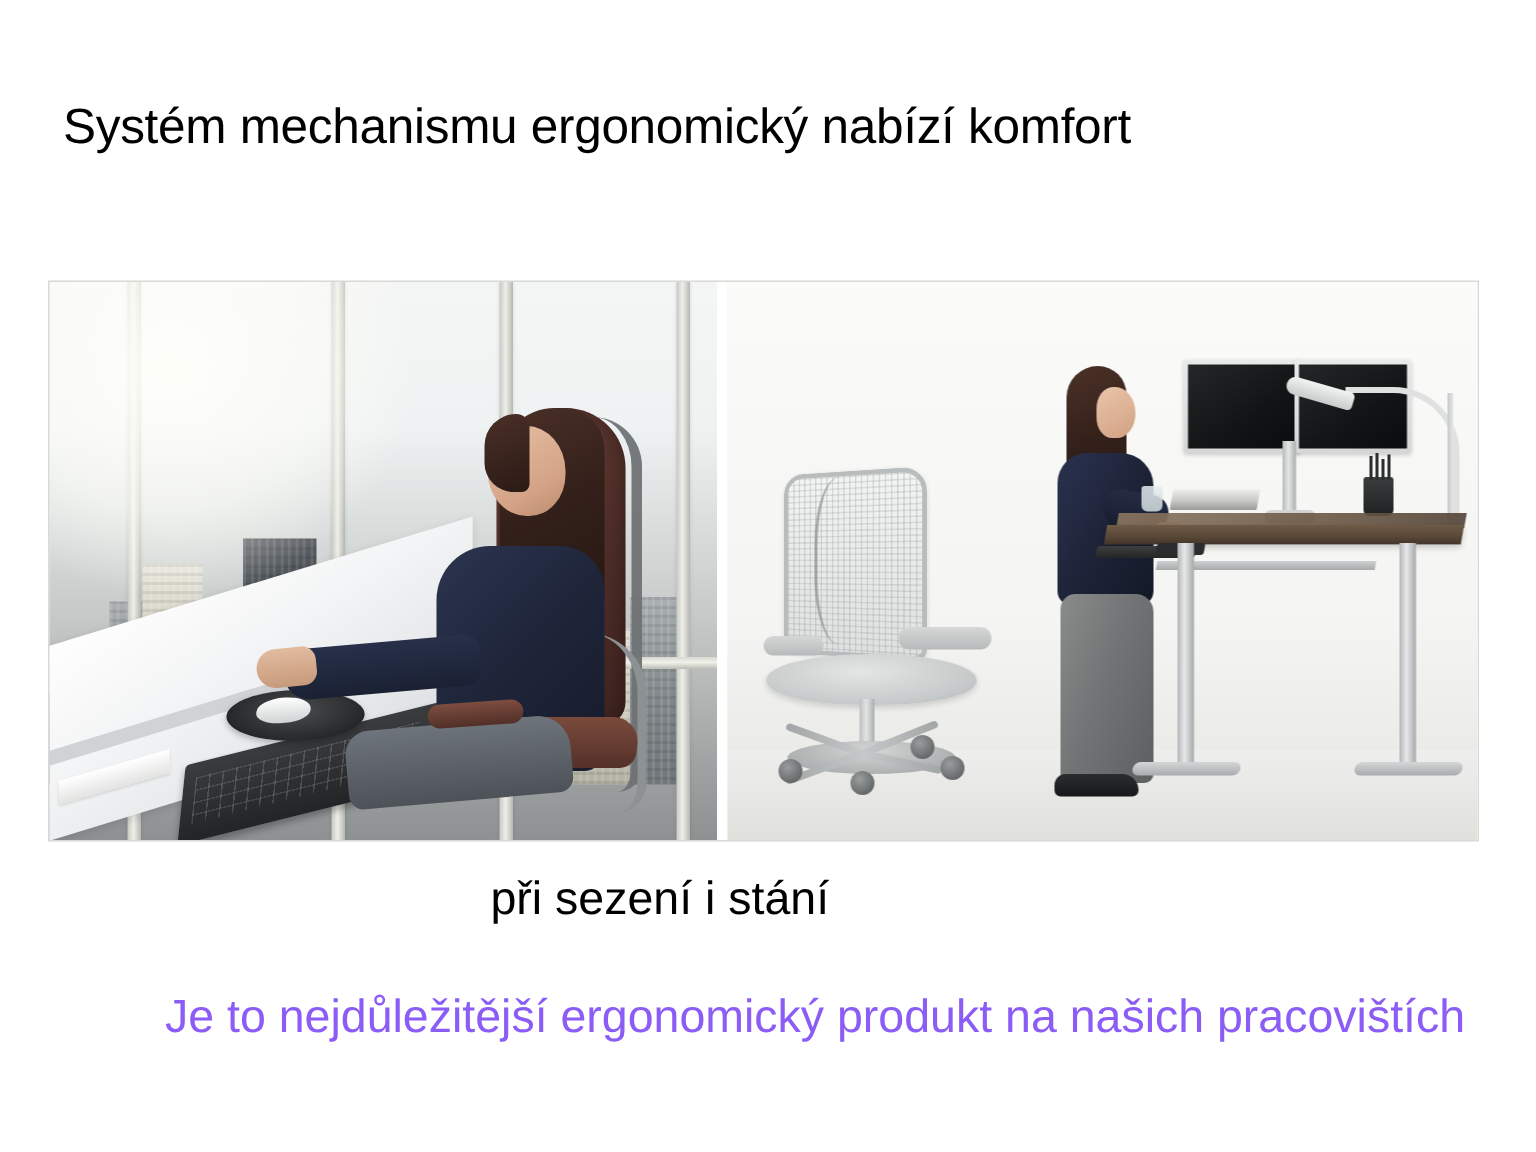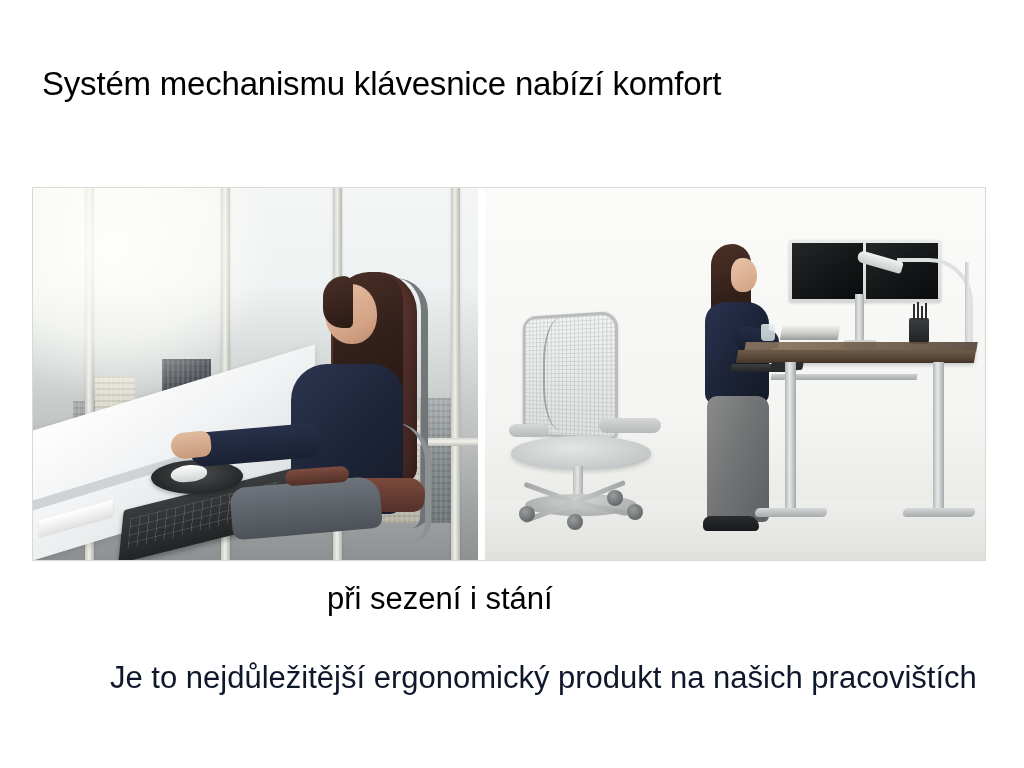--- a/index.html
+++ b/index.html
@@ -525,27 +525,27 @@
     white-space: nowrap;
     color: #000000;
   }
   .caption-bottom {
     position: absolute;
     left: 110px;
     top: 662px;
     font-size: 31px;
     line-height: 1.0;
     white-space: nowrap;
-    color: #0f172a;
+    color: #8b5cf6;
   }
 </style>
 </head>
 <body>
 
-<div class="slide-title">Systém mechanismu klávesnice nabízí komfort</div>
+<div class="slide-title">Systém mechanismu ergonomický nabízí komfort</div>
 
 <div class="photo-frame">
 
   <div class="photo-pane pane-left">
     <div class="window-wall"></div>
 
     <div class="skyline">
       <div class="bldg pale" style="left:2%;  width:7%;  height:52%;"></div>
       <div class="bldg" style="left:9%;  width:5%;  height:68%;"></div>
       <div class="bldg pale" style="left:14%; width:9%;  height:82%;"></div>

